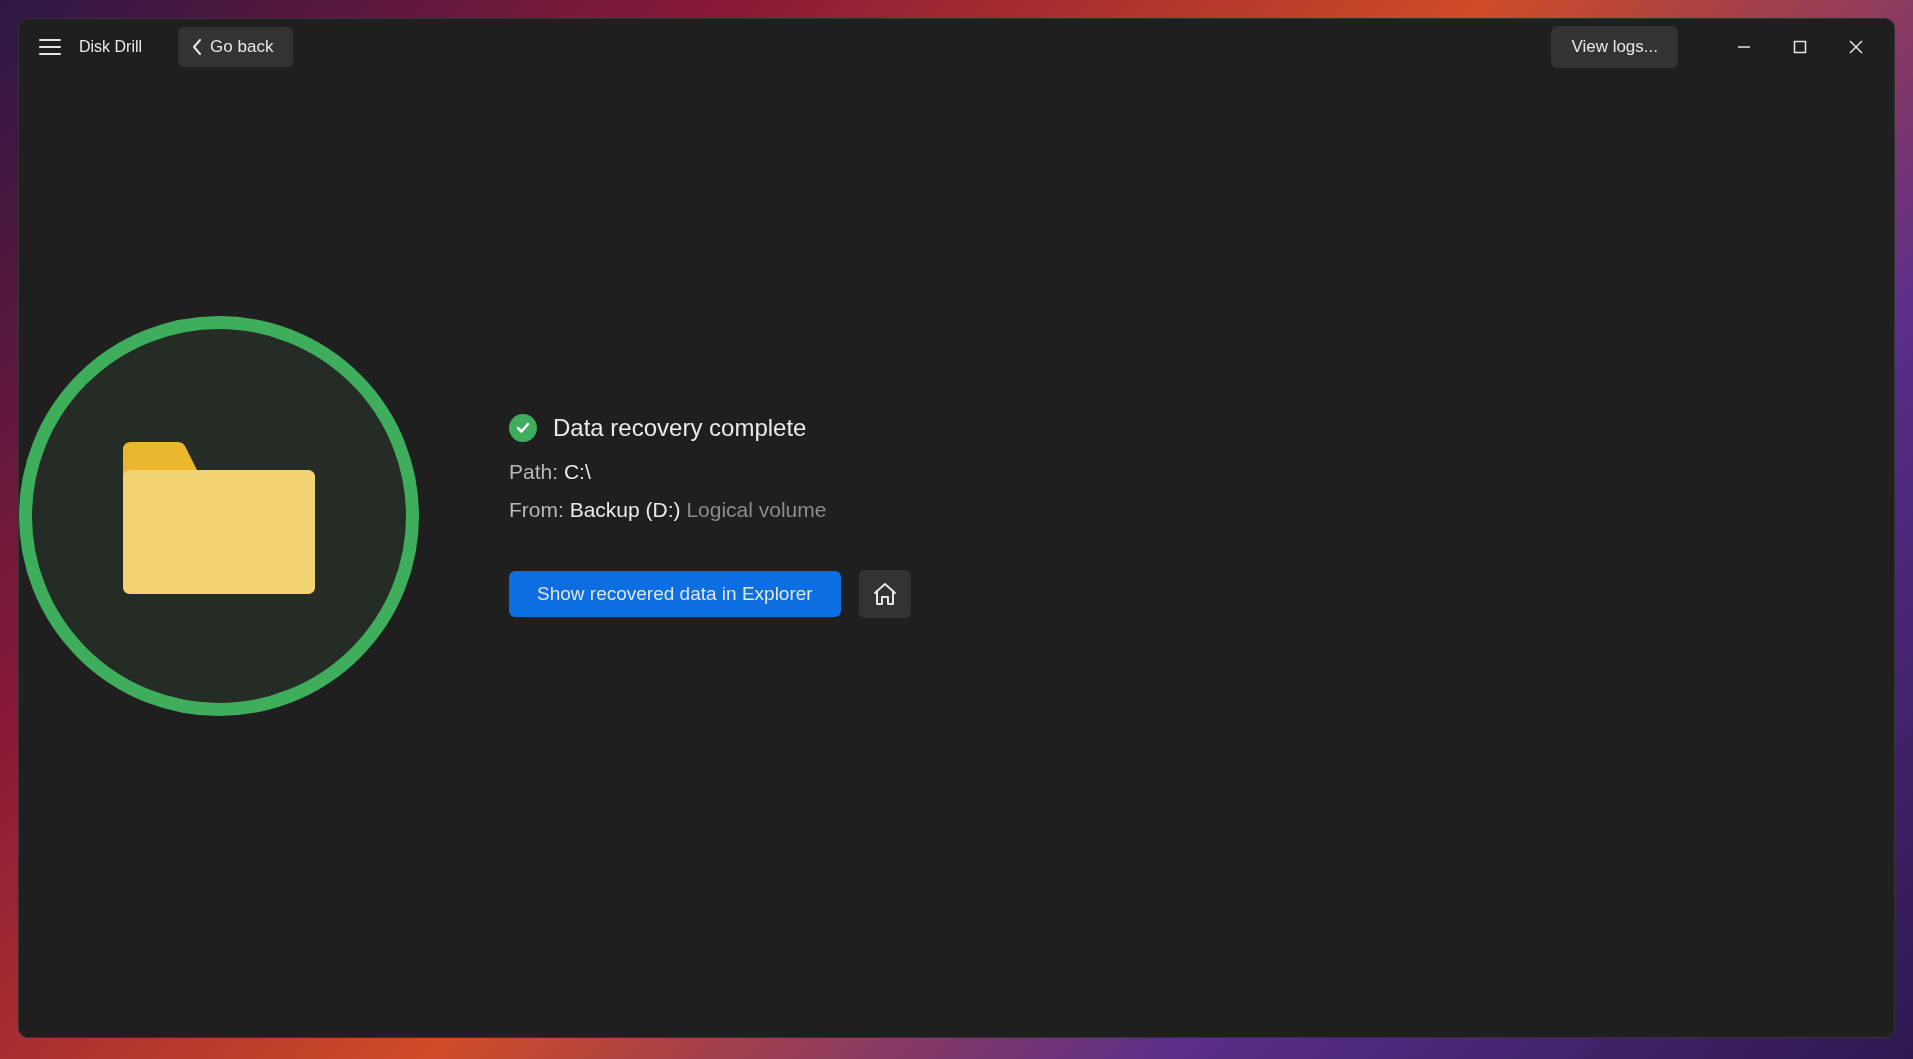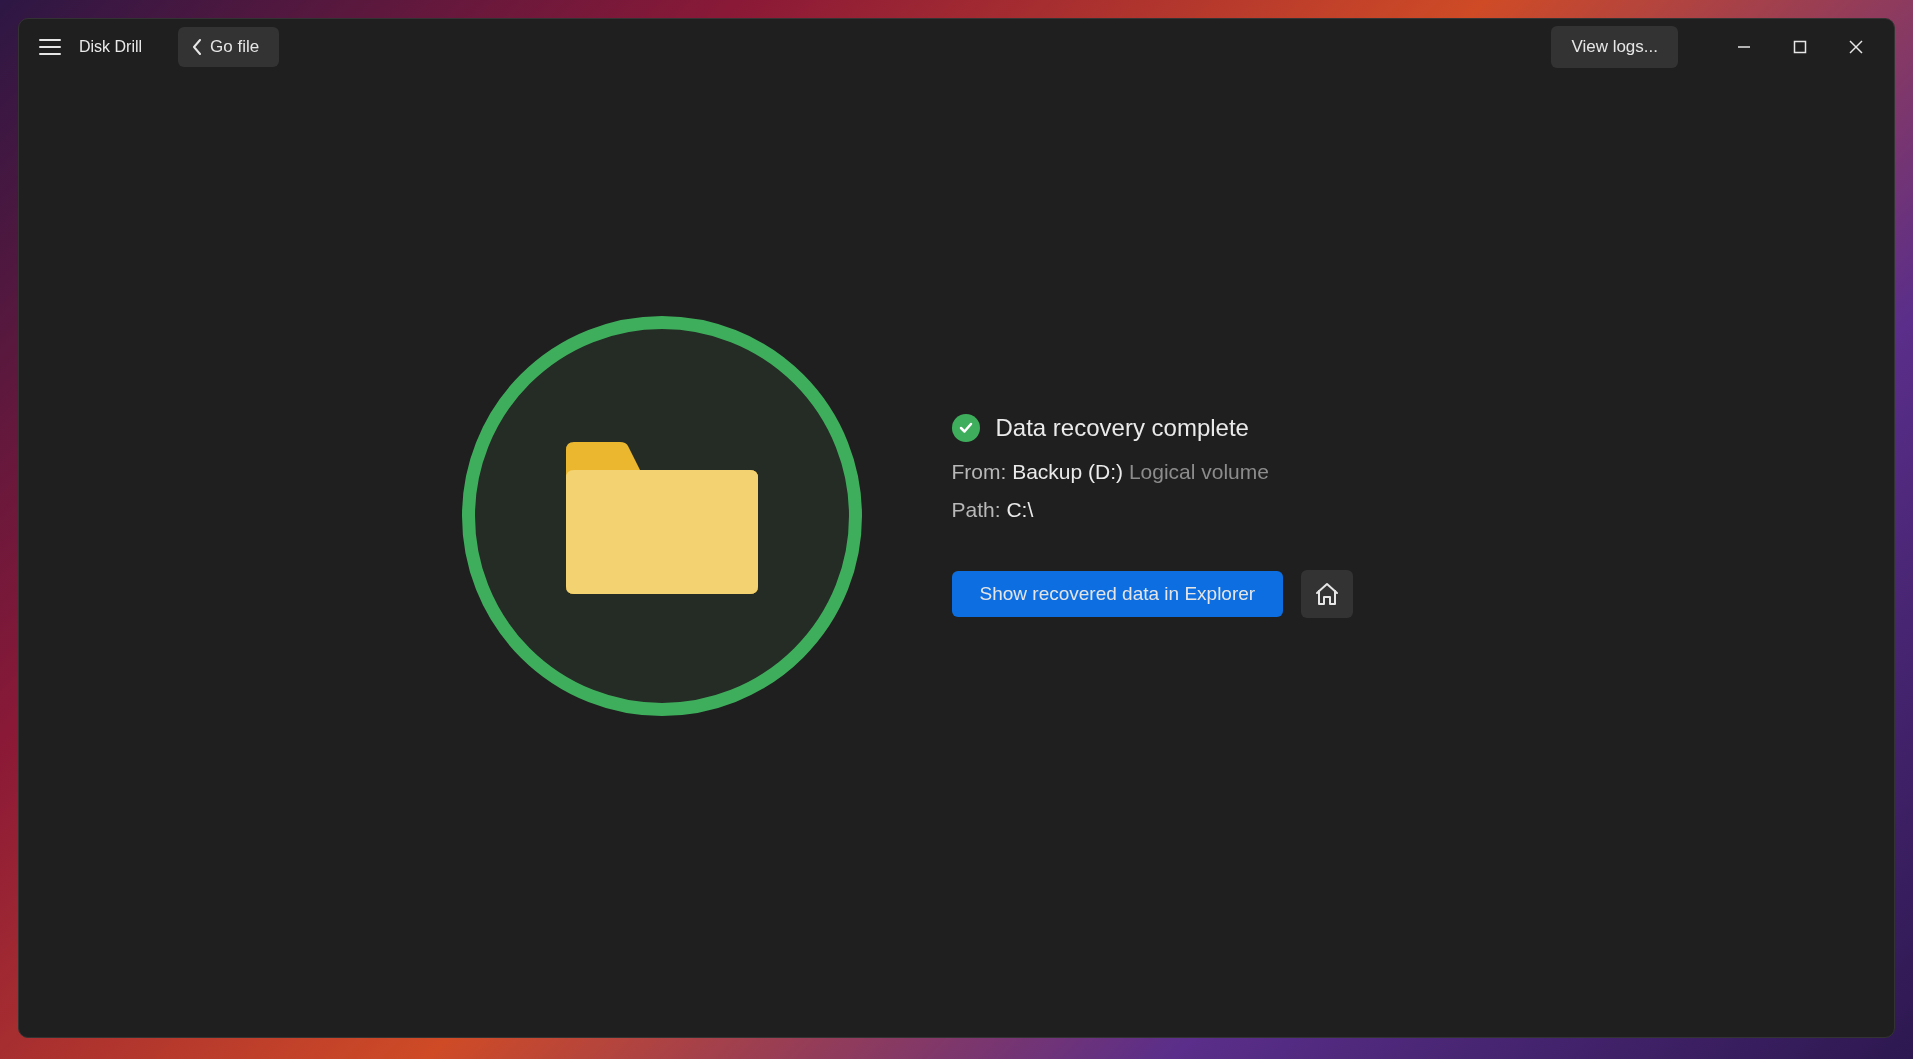--- a/index.html
+++ b/index.html
@@ -84,21 +84,20 @@
       justify-content: center;
       cursor: pointer;
       border-radius: 4px;
     }
     .win-btn svg { stroke: #e6e6e6; }
 
     .content {
       flex: 1;
       display: flex;
       align-items: center;
-      justify-content: center;
       gap: 90px;
       padding-bottom: 80px;
     }
     .big-circle {
       width: 400px;
       height: 400px;
       border-radius: 50%;
       border: 13px solid #3fae5c;
       background: #242c25;
       display: flex;
@@ -184,21 +183,21 @@
         <line x1="1" y1="8" x2="21" y2="8"></line>
         <line x1="1" y1="15" x2="21" y2="15"></line>
       </svg>
     </div>
     <div class="app-title">Disk Drill</div>
 
     <button class="go-back-btn">
       <svg width="10" height="16" viewBox="0 0 10 16" fill="none" stroke-width="2" stroke-linecap="round" stroke-linejoin="round">
         <polyline points="8,1 2,8 8,15"></polyline>
       </svg>
-      <span>Go file</span>
+      <span>Go back</span>
     </button>
 
     <div class="spacer"></div>
 
     <button class="view-logs-btn">
       <span>View logs...</span>
     </button>
 
     <div class="win-controls">
       <div class="win-btn">
@@ -234,28 +233,28 @@
         <div class="check-badge">
           <svg width="14" height="12" viewBox="0 0 14 12" fill="none" stroke="#ffffff" stroke-width="2.5" stroke-linecap="round" stroke-linejoin="round">
             <polyline points="2,6 5.5,9.5 12,2"></polyline>
           </svg>
         </div>
         <div class="status-text">Data recovery complete</div>
       </div>
 
 
       <div class="meta-row">
+        <span class="meta-label">Path:</span>
+        <span class="meta-value">C:\</span>
+      </div>
+
+      <div class="meta-row">
         <span class="meta-label">From:</span>
         <span class="meta-value">Backup (D:)</span>
         <span class="meta-faded">Logical volume</span>
-      </div>
-
-      <div class="meta-row">
-        <span class="meta-label">Path:</span>
-        <span class="meta-value">C:\</span>
       </div>
 
       <div class="action-row">
         <button class="primary-btn">
           <span>Show recovered data in Explorer</span>
         </button>
         <button class="home-btn">
           <svg width="26" height="24" viewBox="0 0 26 24" fill="none" stroke="#e6e6e6" stroke-width="2" stroke-linecap="round" stroke-linejoin="round">
             <path d="M 3 11 L 13 2 L 23 11"></path>
             <path d="M 5 9 L 5 22 L 10 22 L 10 15 L 16 15 L 16 22 L 21 22 L 21 9"></path>

